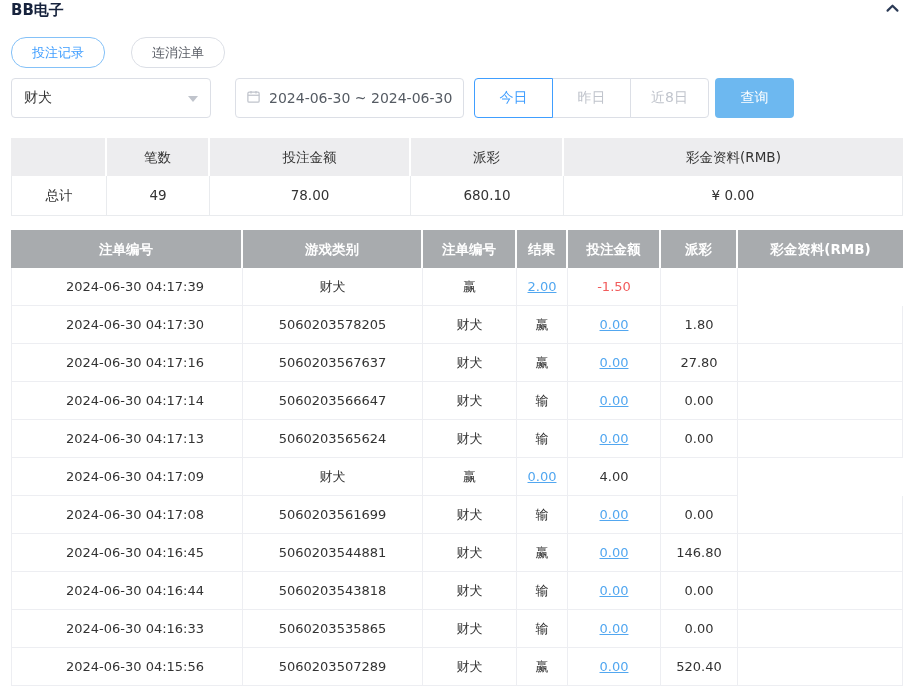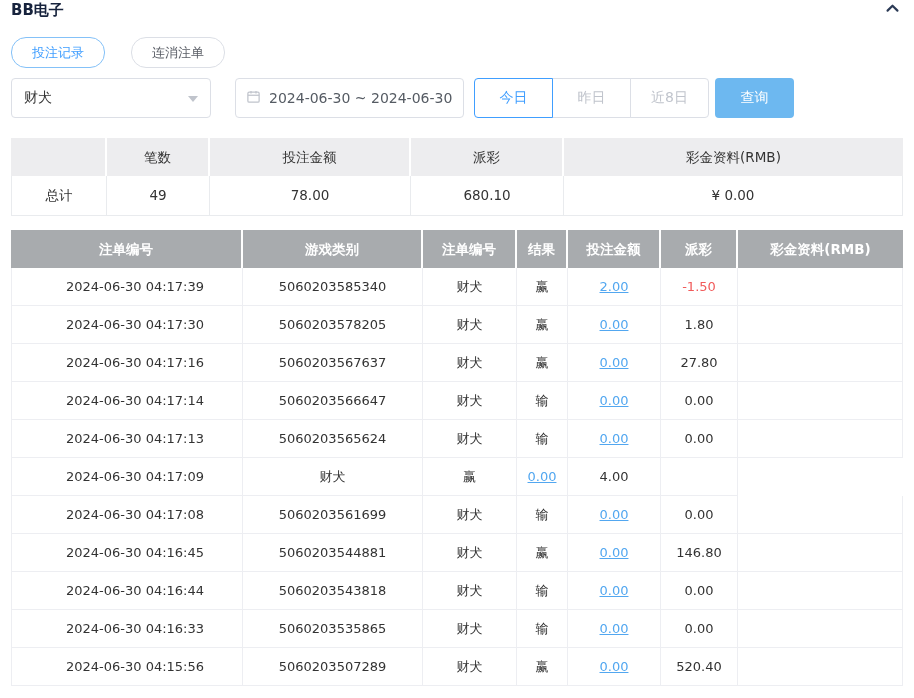--- a/index.html
+++ b/index.html
@@ -129,21 +129,20 @@
       <div class="hc">游戏类别</div>
       <div class="hc">注单编号</div>
       <div class="hc">结果</div>
       <div class="hc">投注金额</div>
       <div class="hc">派彩</div>
       <div class="hc">彩金资料(RMB)</div>
     </div>
     <div class="rec-body">
   <div class="rec-row">
     <div class="c">2024-06-30 04:17:39</div>
-    <div class="c">5060203585340</div>
     <div class="c">财犬</div>
     <div class="c">赢</div>
     <div class="c"><a class="amount-link">2.00</a></div>
     <div class="c c-payout neg">-1.50</div>
     <div class="c"></div>
   </div>
 
   <div class="rec-row">
     <div class="c">2024-06-30 04:17:30</div>
     <div class="c">5060203578205</div>

